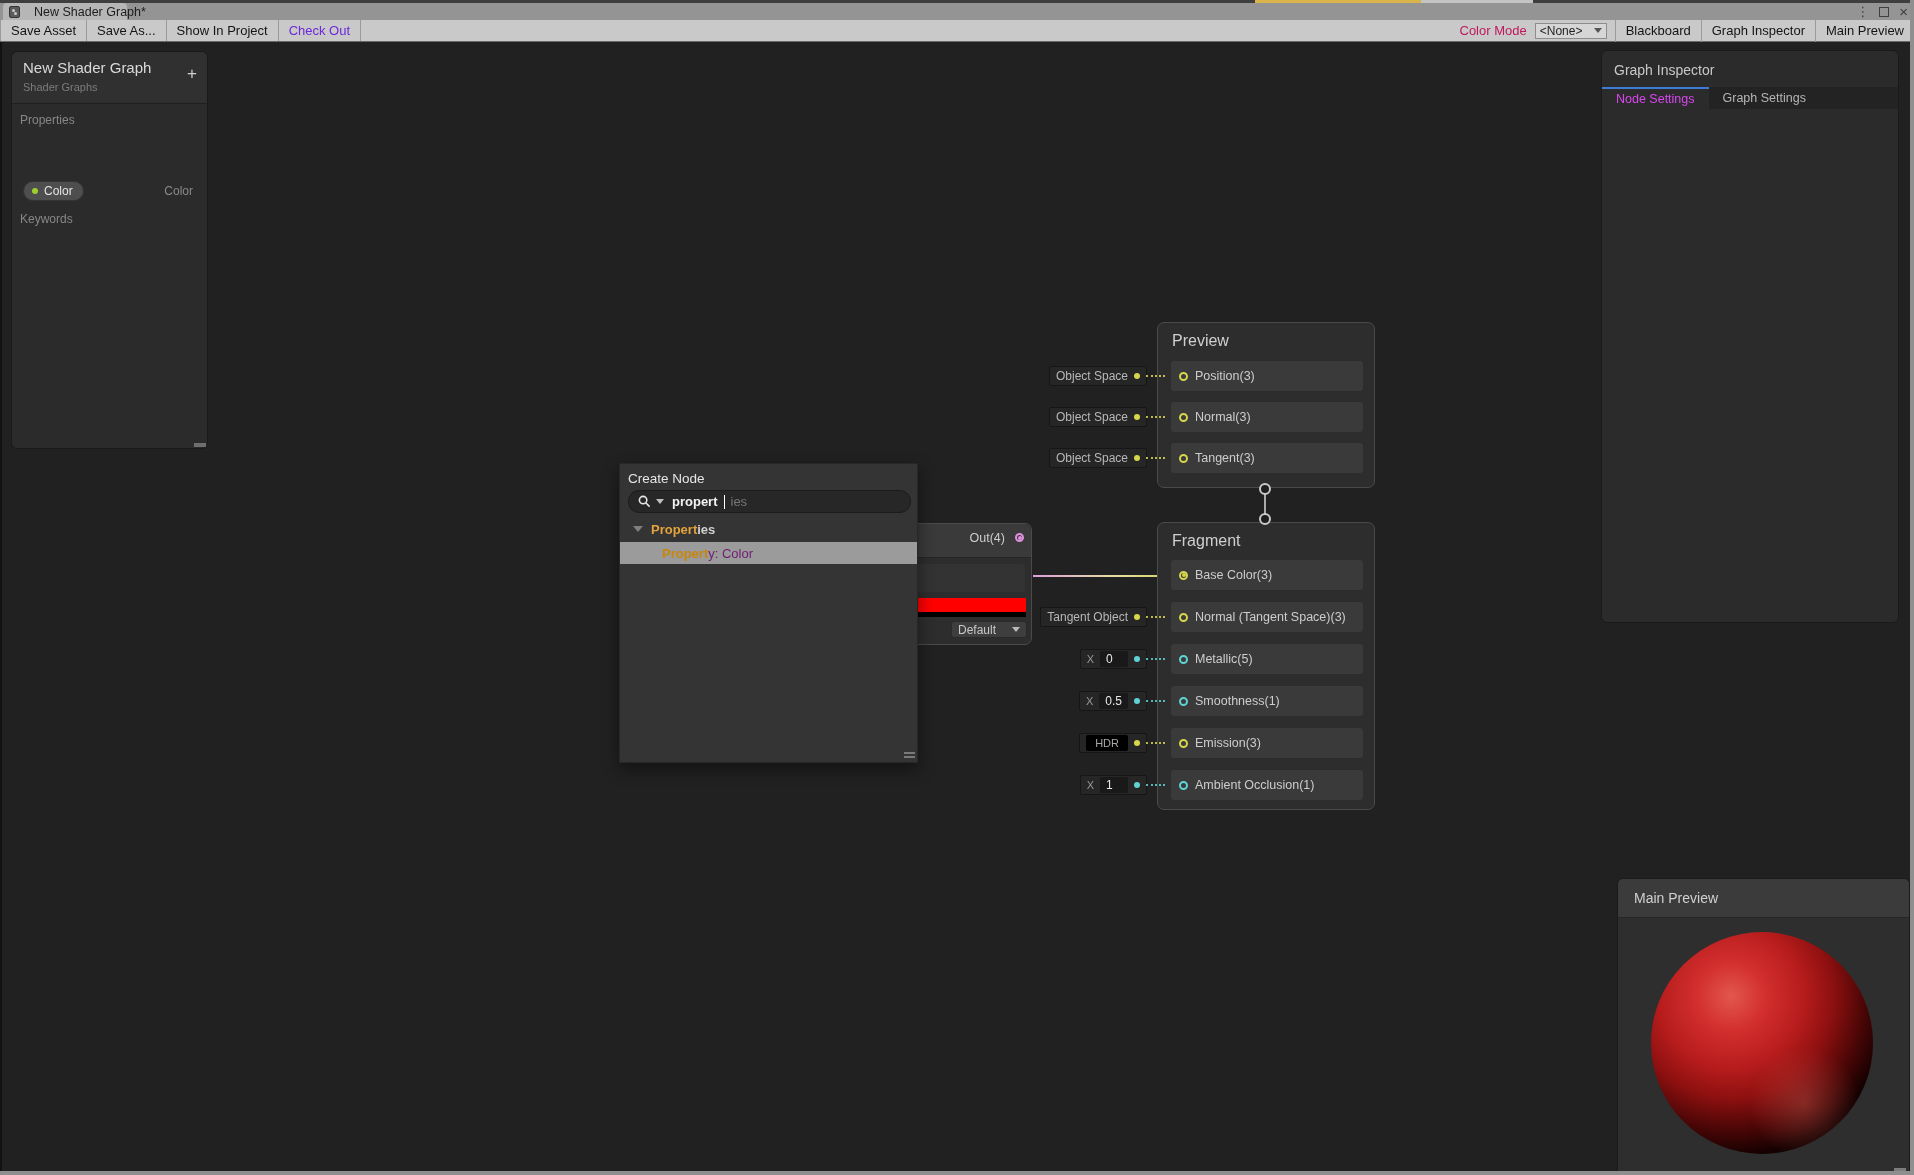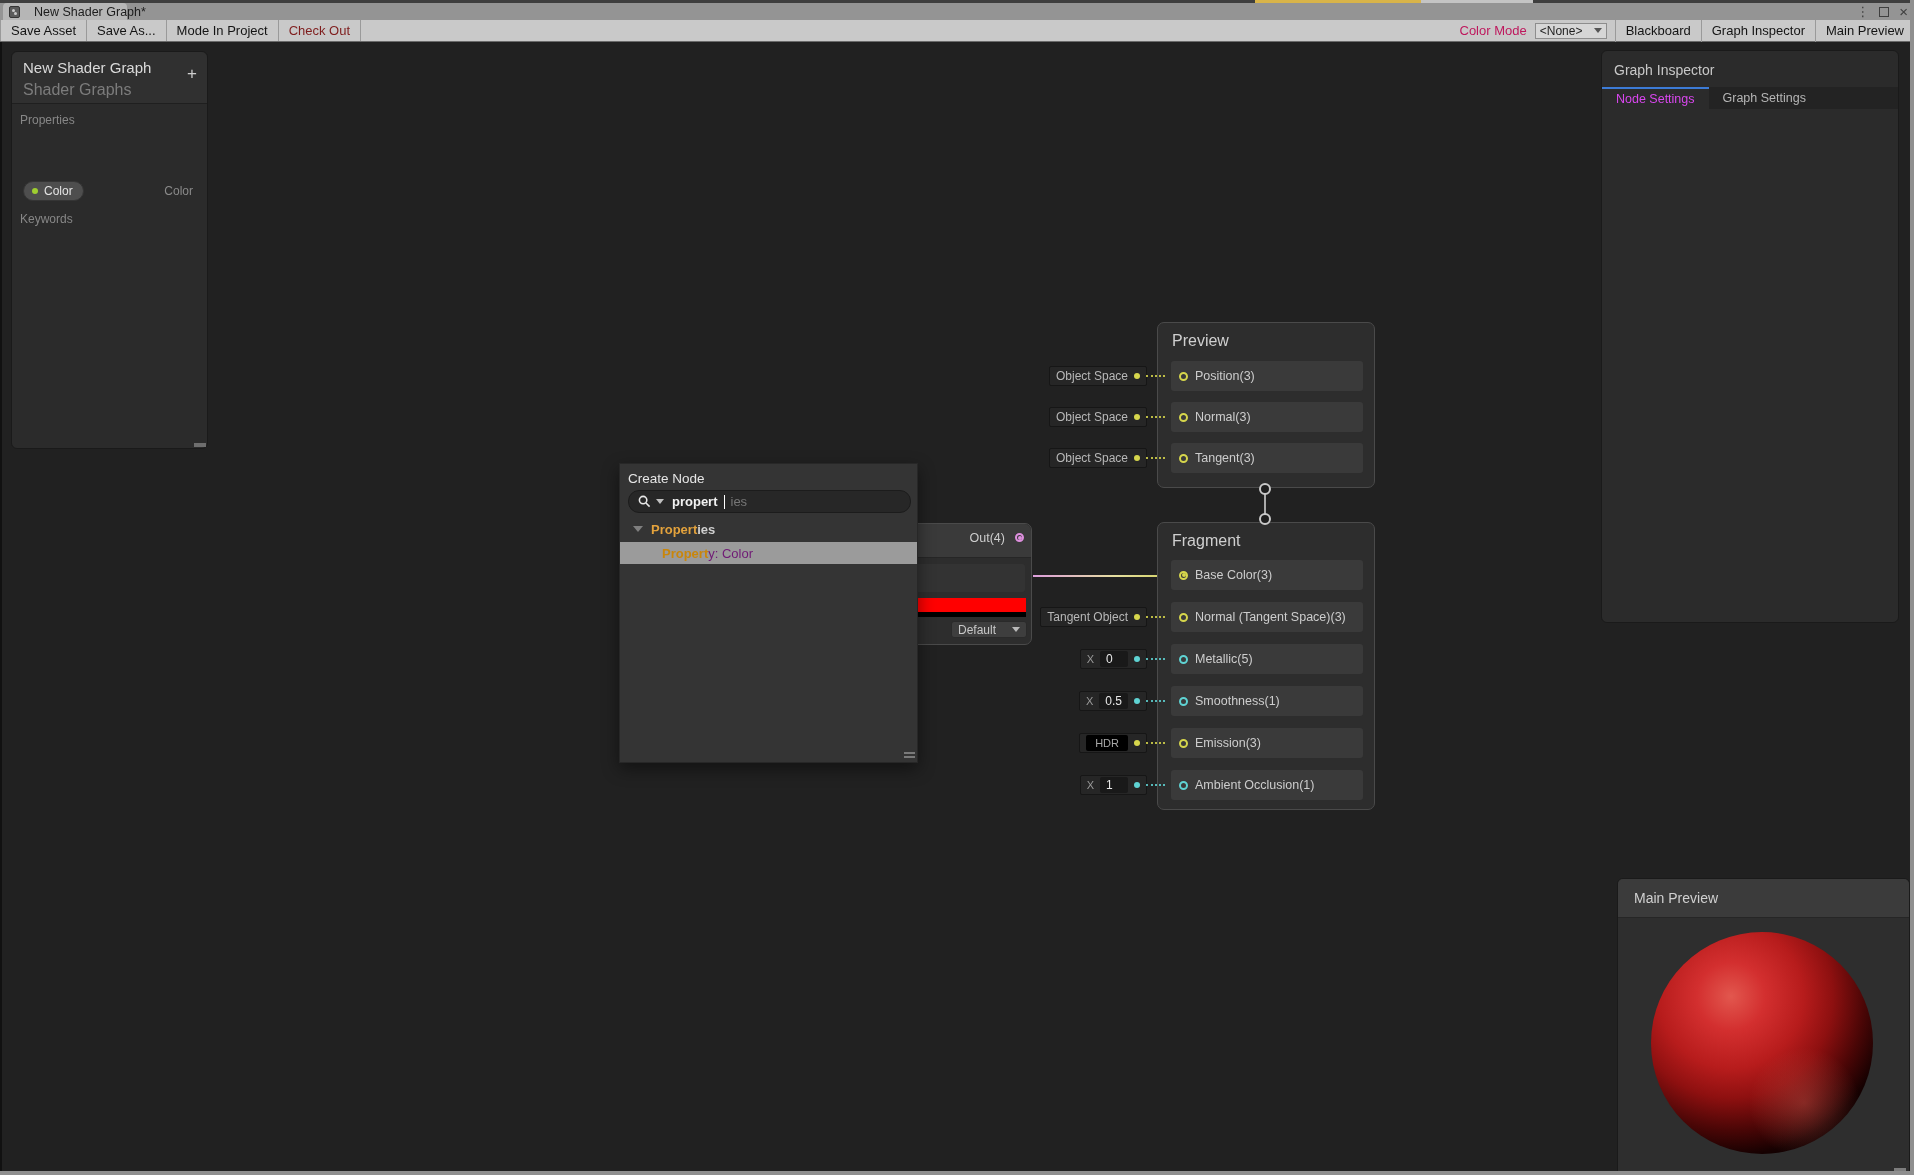--- a/index.html
+++ b/index.html
@@ -24,42 +24,42 @@
   #win-controls { right:6px; top:0; height:17px; display:flex; align-items:center; gap:10px;
                   color:#3f3f3f; font-size:13px; position:absolute; }
   #win-controls .glyph { line-height:17px; cursor:default; }
   #win-restore { width:10px; height:10px; border:1.5px solid #3f3f3f; display:inline-block; }
 
   #toolbar { left:0; top:20px; width:1914px; height:22px; background:#c9c9c9;
              border-bottom:1px solid #6a6a6a; display:flex; align-items:stretch; font-size:13px; color:#141414; }
   .tb-left { display:flex; align-items:stretch; }
   .tb-btn { display:flex; align-items:center; padding:0 10px; background:transparent; border:none;
             font-size:13px; color:#141414; font-family:inherit; }
-  .tb-btn.disabled { color:#7f1d1d; }
+  .tb-btn.disabled { color:#6d28d9; }
   .tb-sep { width:1px; background:#9a9a9a; }
   .tb-right { margin-left:auto; display:flex; align-items:center; }
   #color-mode-label { color:#be185d; margin-right:8px; }
   #color-mode-select { width:72px; height:16px; background:#d6d6d6; border:1px solid #8d8d8d;
                        display:flex; align-items:center; justify-content:space-between;
                        padding:0 4px; font-size:12px; color:#1f1f1f; margin-right:8px; }
   .dd-arrow { width:0; height:0; border-left:4px solid transparent; border-right:4px solid transparent;
               border-top:5px solid #555; }
 
   
   #graph { left:2px; top:42px; width:1908px; height:1129px; background:#212121; }
 
   
   .panel { background:#2b2b2b; border:1px solid #1a1a1a; border-radius:6px; }
 
   
   #blackboard { left:11px; top:51px; width:197px; height:398px; }
   #bb-header { position:relative; height:52px; background:#303030; border-radius:6px 6px 0 0;
                border-bottom:1px solid #1f1f1f; }
   #bb-title { position:absolute; left:11px; top:7px; font-size:15px; color:#dadada; }
-  #bb-subtitle { position:absolute; left:11px; top:29px; font-size:16px; color:#7c7c7c; }
+  #bb-subtitle { position:absolute; left:11px; top:29px; font-size:11px; color:#7c7c7c; }
   #bb-add { position:absolute; right:10px; top:13px; font-size:17px; color:#cfcfcf; line-height:17px; }
   .bb-section-label { position:absolute; left:8px; font-size:12px; color:#878787; }
   #bb-prop-pill { position:absolute; left:11px; top:129px; height:20px; background:#4e4e4e;
                   border:1px solid #353535; border-radius:10px; display:flex; align-items:center;
                   gap:6px; padding:0 10px 0 8px; font-size:12px; color:#e4e4e4; }
   .pill-dot { width:6px; height:6px; border-radius:50%; background:#9fce30; }
   #bb-prop-type { position:absolute; right:14px; top:132px; font-size:12px; color:#8a8a8a; }
   #bb-handle { position:absolute; right:1px; bottom:1px; width:12px; height:4px; background:#6e6e6e; }
 
   
@@ -183,21 +183,21 @@
   </div>
 </div>
 
 <div id="toolbar" class="abs">
   <div class="tb-left" id="tb-left">
       <div class="tb-sep"></div>
       <button class="tb-btn">Save Asset</button>
       <div class="tb-sep"></div>
       <button class="tb-btn">Save As...</button>
       <div class="tb-sep"></div>
-      <button class="tb-btn">Mode In Project</button>
+      <button class="tb-btn">Show In Project</button>
       <div class="tb-sep"></div>
       <button class="tb-btn disabled">Check Out</button>
       <div class="tb-sep"></div>
     </div>
   <div class="tb-right" id="tb-right">
     <span id="color-mode-label">Color Mode</span>
     <span id="color-mode-select">
       <span>&lt;None&gt;</span>
       <span class="dd-arrow"></span>
     </span>

